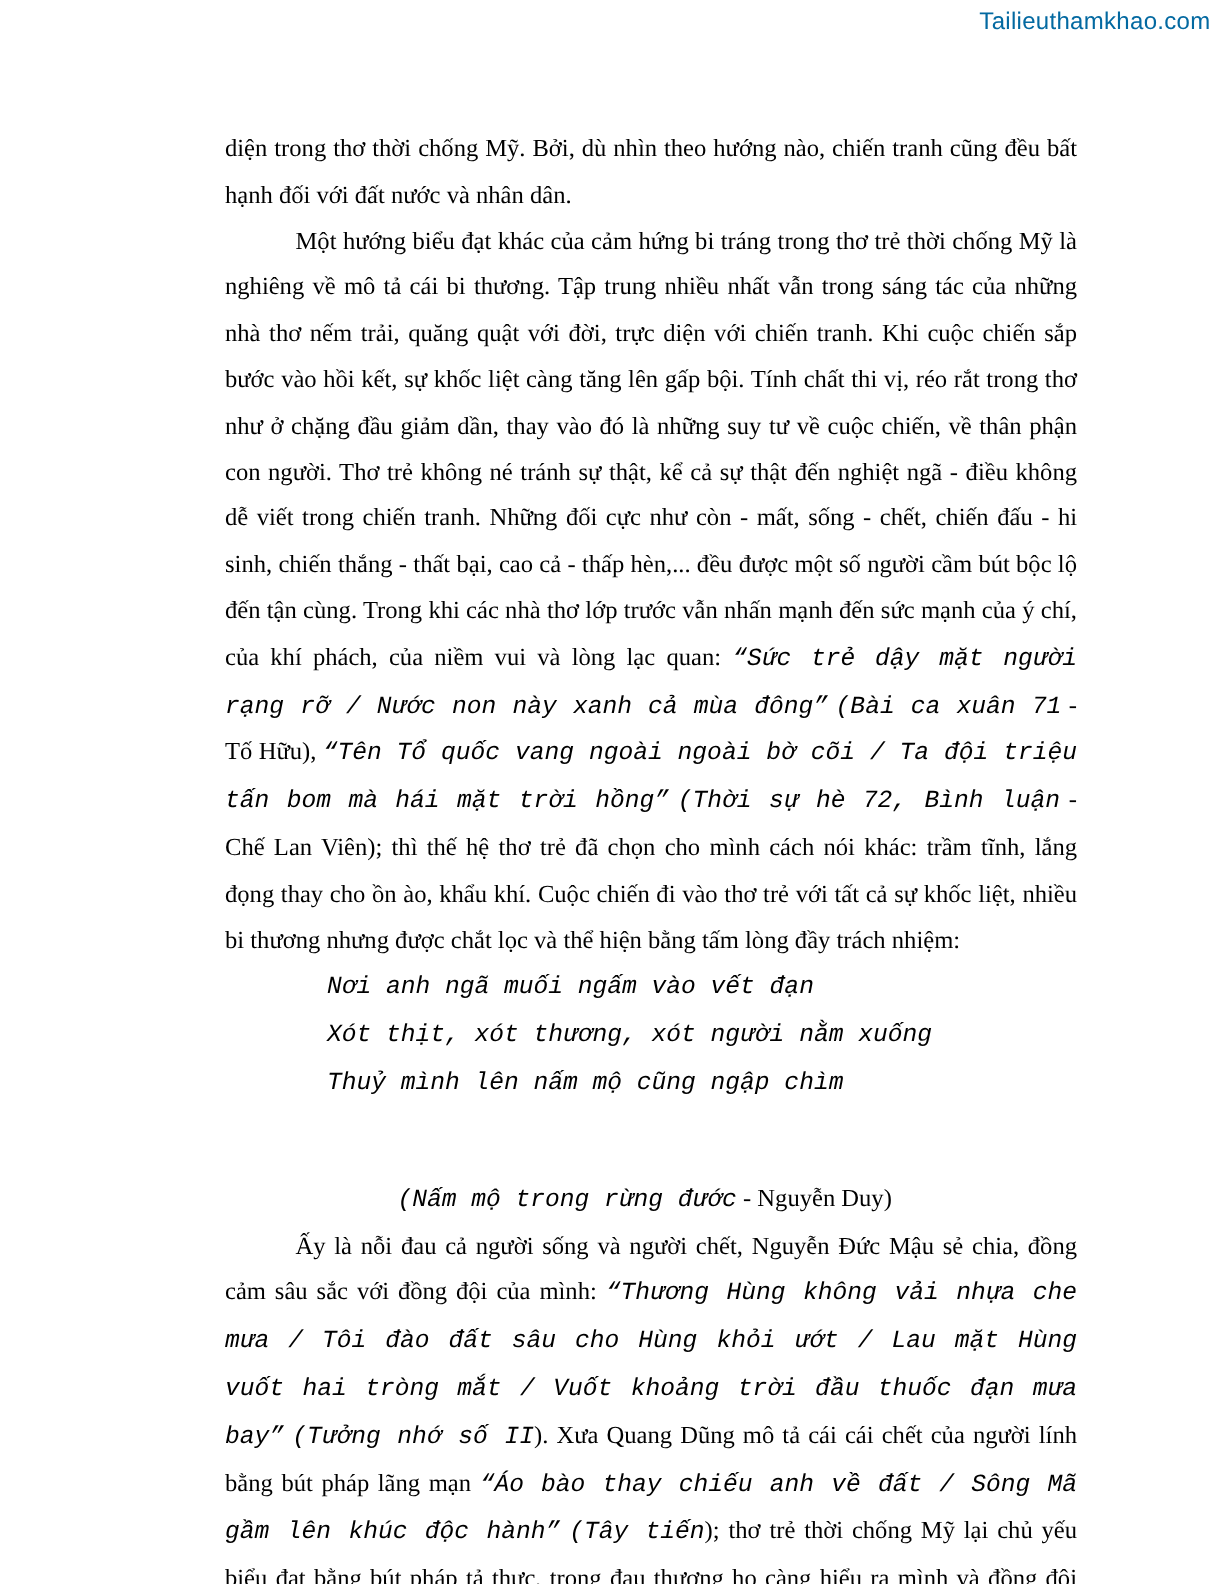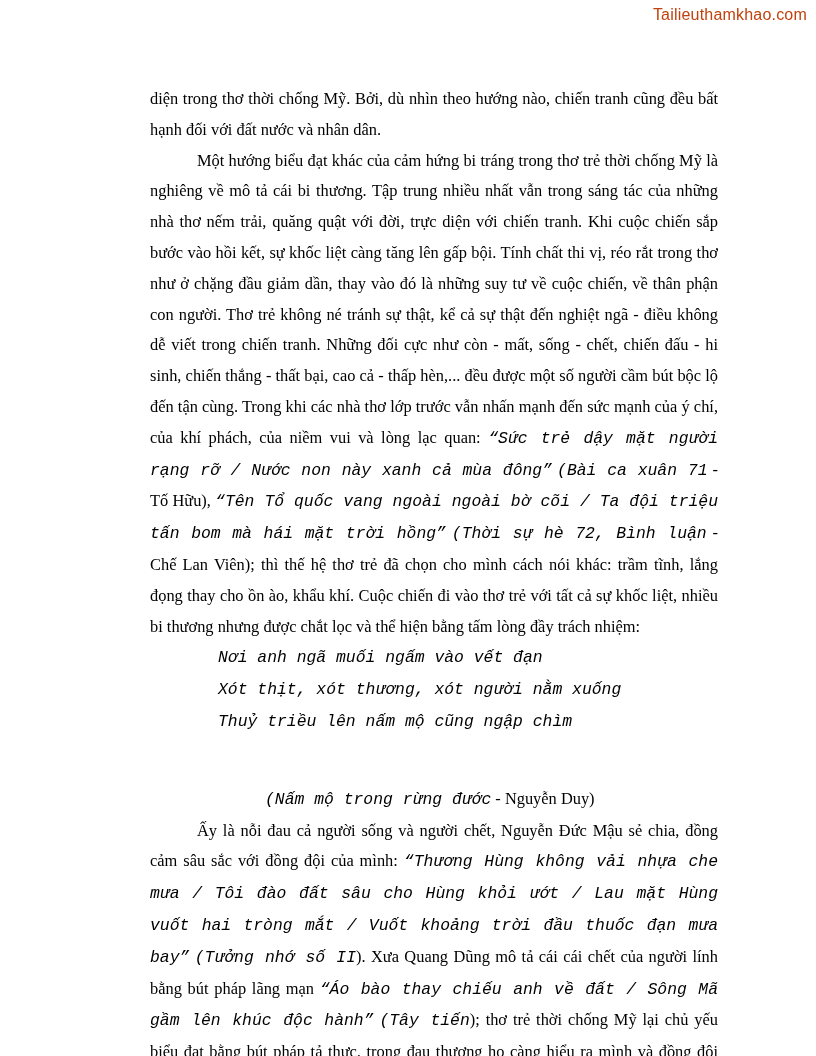--- a/index.html
+++ b/index.html
@@ -11,21 +11,21 @@
     overflow: hidden;
     font-family: "Liberation Serif", serif;
     color: #000000;
   }
   .watermark {
     position: absolute;
     top: 6px;
     right: 9px;
     font-family: "Liberation Sans", sans-serif;
     font-size: 16px;
-    color: #c2410c;
+    color: #0369a1;
     text-shadow: 0 1px 0 #ffffff;
     letter-spacing: 0.2px;
     white-space: nowrap;
   }
   .page-number {
     position: absolute;
     top: 49px;
     left: 120px;
     width: 598px;
     text-align: center;
@@ -55,17 +55,17 @@
 </head>
 <body>
 
 <div class="page">
   <div class="watermark">Tailieuthamkhao.com</div>
   <div class="content">
       <p class="body"><span class="run-n">diện trong thơ thời chống Mỹ. Bởi, dù nhìn theo hướng nào, chiến tranh cũng đều bất hạnh đối với đất nước và nhân dân.</span></p>
       <p class="body indent"><span class="run-n">Một hướng biểu đạt khác của cảm hứng bi tráng trong thơ trẻ thời chống Mỹ là nghiêng về mô tả cái bi thương. Tập trung nhiều nhất vẫn trong sáng tác của những nhà thơ nếm trải, quăng quật với đời, trực diện với chiến tranh. Khi cuộc chiến sắp bước vào hồi kết, sự khốc liệt càng tăng lên gấp bội. Tính chất thi vị, réo rắt trong thơ như ở chặng đầu giảm dần, thay vào đó là những suy tư về cuộc chiến, về thân phận con người. Thơ trẻ không né tránh sự thật, kể cả sự thật đến nghiệt ngã - điều không dễ viết trong chiến tranh. </span><span class="run-b">Những đối cực như còn - mất, sống - chết, chiến đấu - hi sinh, chiến thắng - thất bại, cao cả - thấp hèn,... đều được một số người cầm bút bộc lộ đến tận cùng</span><span class="run-n">. Trong khi các nhà thơ lớp trước vẫn nhấn mạnh đến sức mạnh của ý chí, của khí phách, của niềm vui và lòng lạc quan: </span><span class="run-i">“Sức trẻ dậy mặt người rạng rỡ / Nước non này xanh cả mùa đông”</span><span class="run-n"> </span><span class="run-i">(Bài ca xuân 71</span><span class="run-n"> - Tố Hữu), </span><span class="run-i">“Tên Tổ quốc vang ngoài ngoài bờ cõi / Ta đội triệu tấn bom mà hái mặt trời hồng”</span><span class="run-n"> </span><span class="run-i">(Thời sự hè 72, Bình luận</span><span class="run-n"> - Chế Lan Viên); thì thế hệ thơ trẻ đã chọn cho mình cách nói khác: trầm tĩnh, lắng đọng thay cho ồn ào, khẩu khí. Cuộc chiến đi vào thơ trẻ với tất cả sự khốc liệt, nhiều bi thương nhưng được chắt lọc và thể hiện bằng tấm lòng đầy trách nhiệm:</span></p>
       <p class="verse"><span class="run-i">Nơi anh ngã muối ngấm vào vết đạn</span></p>
       <p class="verse"><span class="run-i">Xót thịt, xót thương, xót người nằm xuống</span></p>
-      <p class="verse"><span class="run-i">Thuỷ triều lên nấm mộ cũng ngập chìm</span></p>
+      <p class="verse"><span class="run-i">Thuỷ mình lên nấm mộ cũng ngập chìm</span></p>
       <p class="cite"><span class="run-i">(Nấm mộ trong rừng đước</span><span class="run-n"> - Nguyễn Duy)</span></p>
       <p class="body indent"><span class="run-n">Ấy là nỗi đau cả người sống và người chết, Nguyễn Đức Mậu sẻ chia, đồng cảm sâu sắc với đồng đội của mình: </span><span class="run-i">“Thương Hùng không vải nhựa che mưa / Tôi đào đất sâu cho Hùng khỏi ướt / Lau mặt Hùng vuốt hai tròng mắt / Vuốt khoảng trời đầu thuốc đạn mưa bay”</span><span class="run-n"> </span><span class="run-i">(Tưởng nhớ số II</span><span class="run-n">). Xưa Quang Dũng mô tả cái cái chết của người lính bằng bút pháp lãng mạn </span><span class="run-i">“Áo bào thay chiếu anh về đất / Sông Mã gầm lên khúc độc hành”</span><span class="run-n"> </span><span class="run-i">(Tây tiến</span><span class="run-n">); thơ trẻ thời chống Mỹ lại chủ yếu biểu đạt bằng </span><span class="run-b">bút pháp tả thực</span><span class="run-n">, trong đau thương họ càng hiểu ra mình và đồng đội hơn bao giờ hết: </span><span class="run-i">“Không thể đem ý chí đặt lên bàn cân / Không thể đong máu rơi giữa chiến trường bằng đơn</span></p>
     </div>
 </div>
 
 </body></html>

